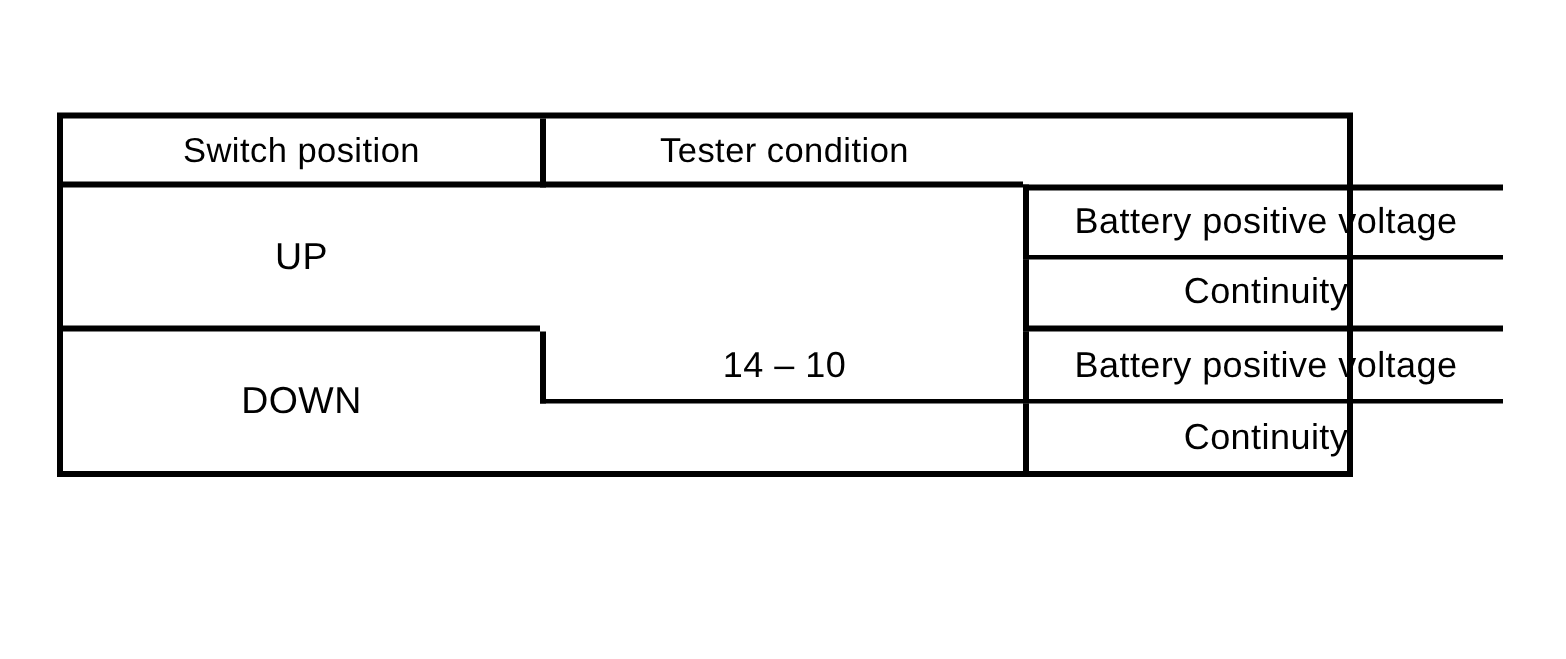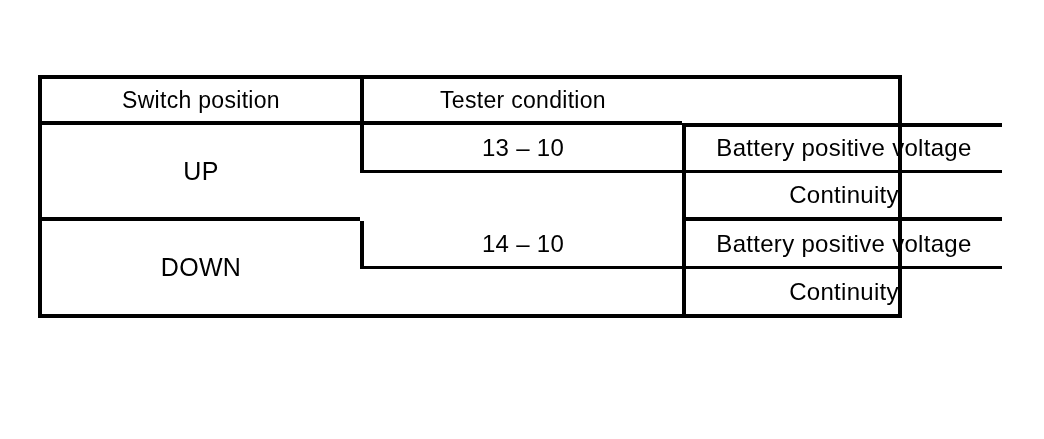--- a/index.html
+++ b/index.html
@@ -76,21 +76,20 @@
 
 <div class="canvas">
 
   <div class="spec-table">
 
     <div class="cell header h1 hb-thick">Switch position</div>
     <div class="cell header h2 vline hb-thick">Tester condition</div>
     <div class="cell header h3 vline hb-thick">Specified condition</div>
 
     <div class="cell pos pos-up hb-thick">UP</div>
-    <div class="cell r2c2 vline hb-thin">13 – 10</div>
     <div class="cell r2c3 vline hb-thin">Battery positive voltage</div>
     <div class="cell r3c3 vline hb-thick">Continuity</div>
 
     <div class="cell pos pos-down">DOWN</div>
     <div class="cell r4c2 vline hb-thin">14 – 10</div>
     <div class="cell r4c3 vline hb-thin">Battery positive voltage</div>
     <div class="cell r5c3 vline">Continuity</div>
 
   </div>
 

